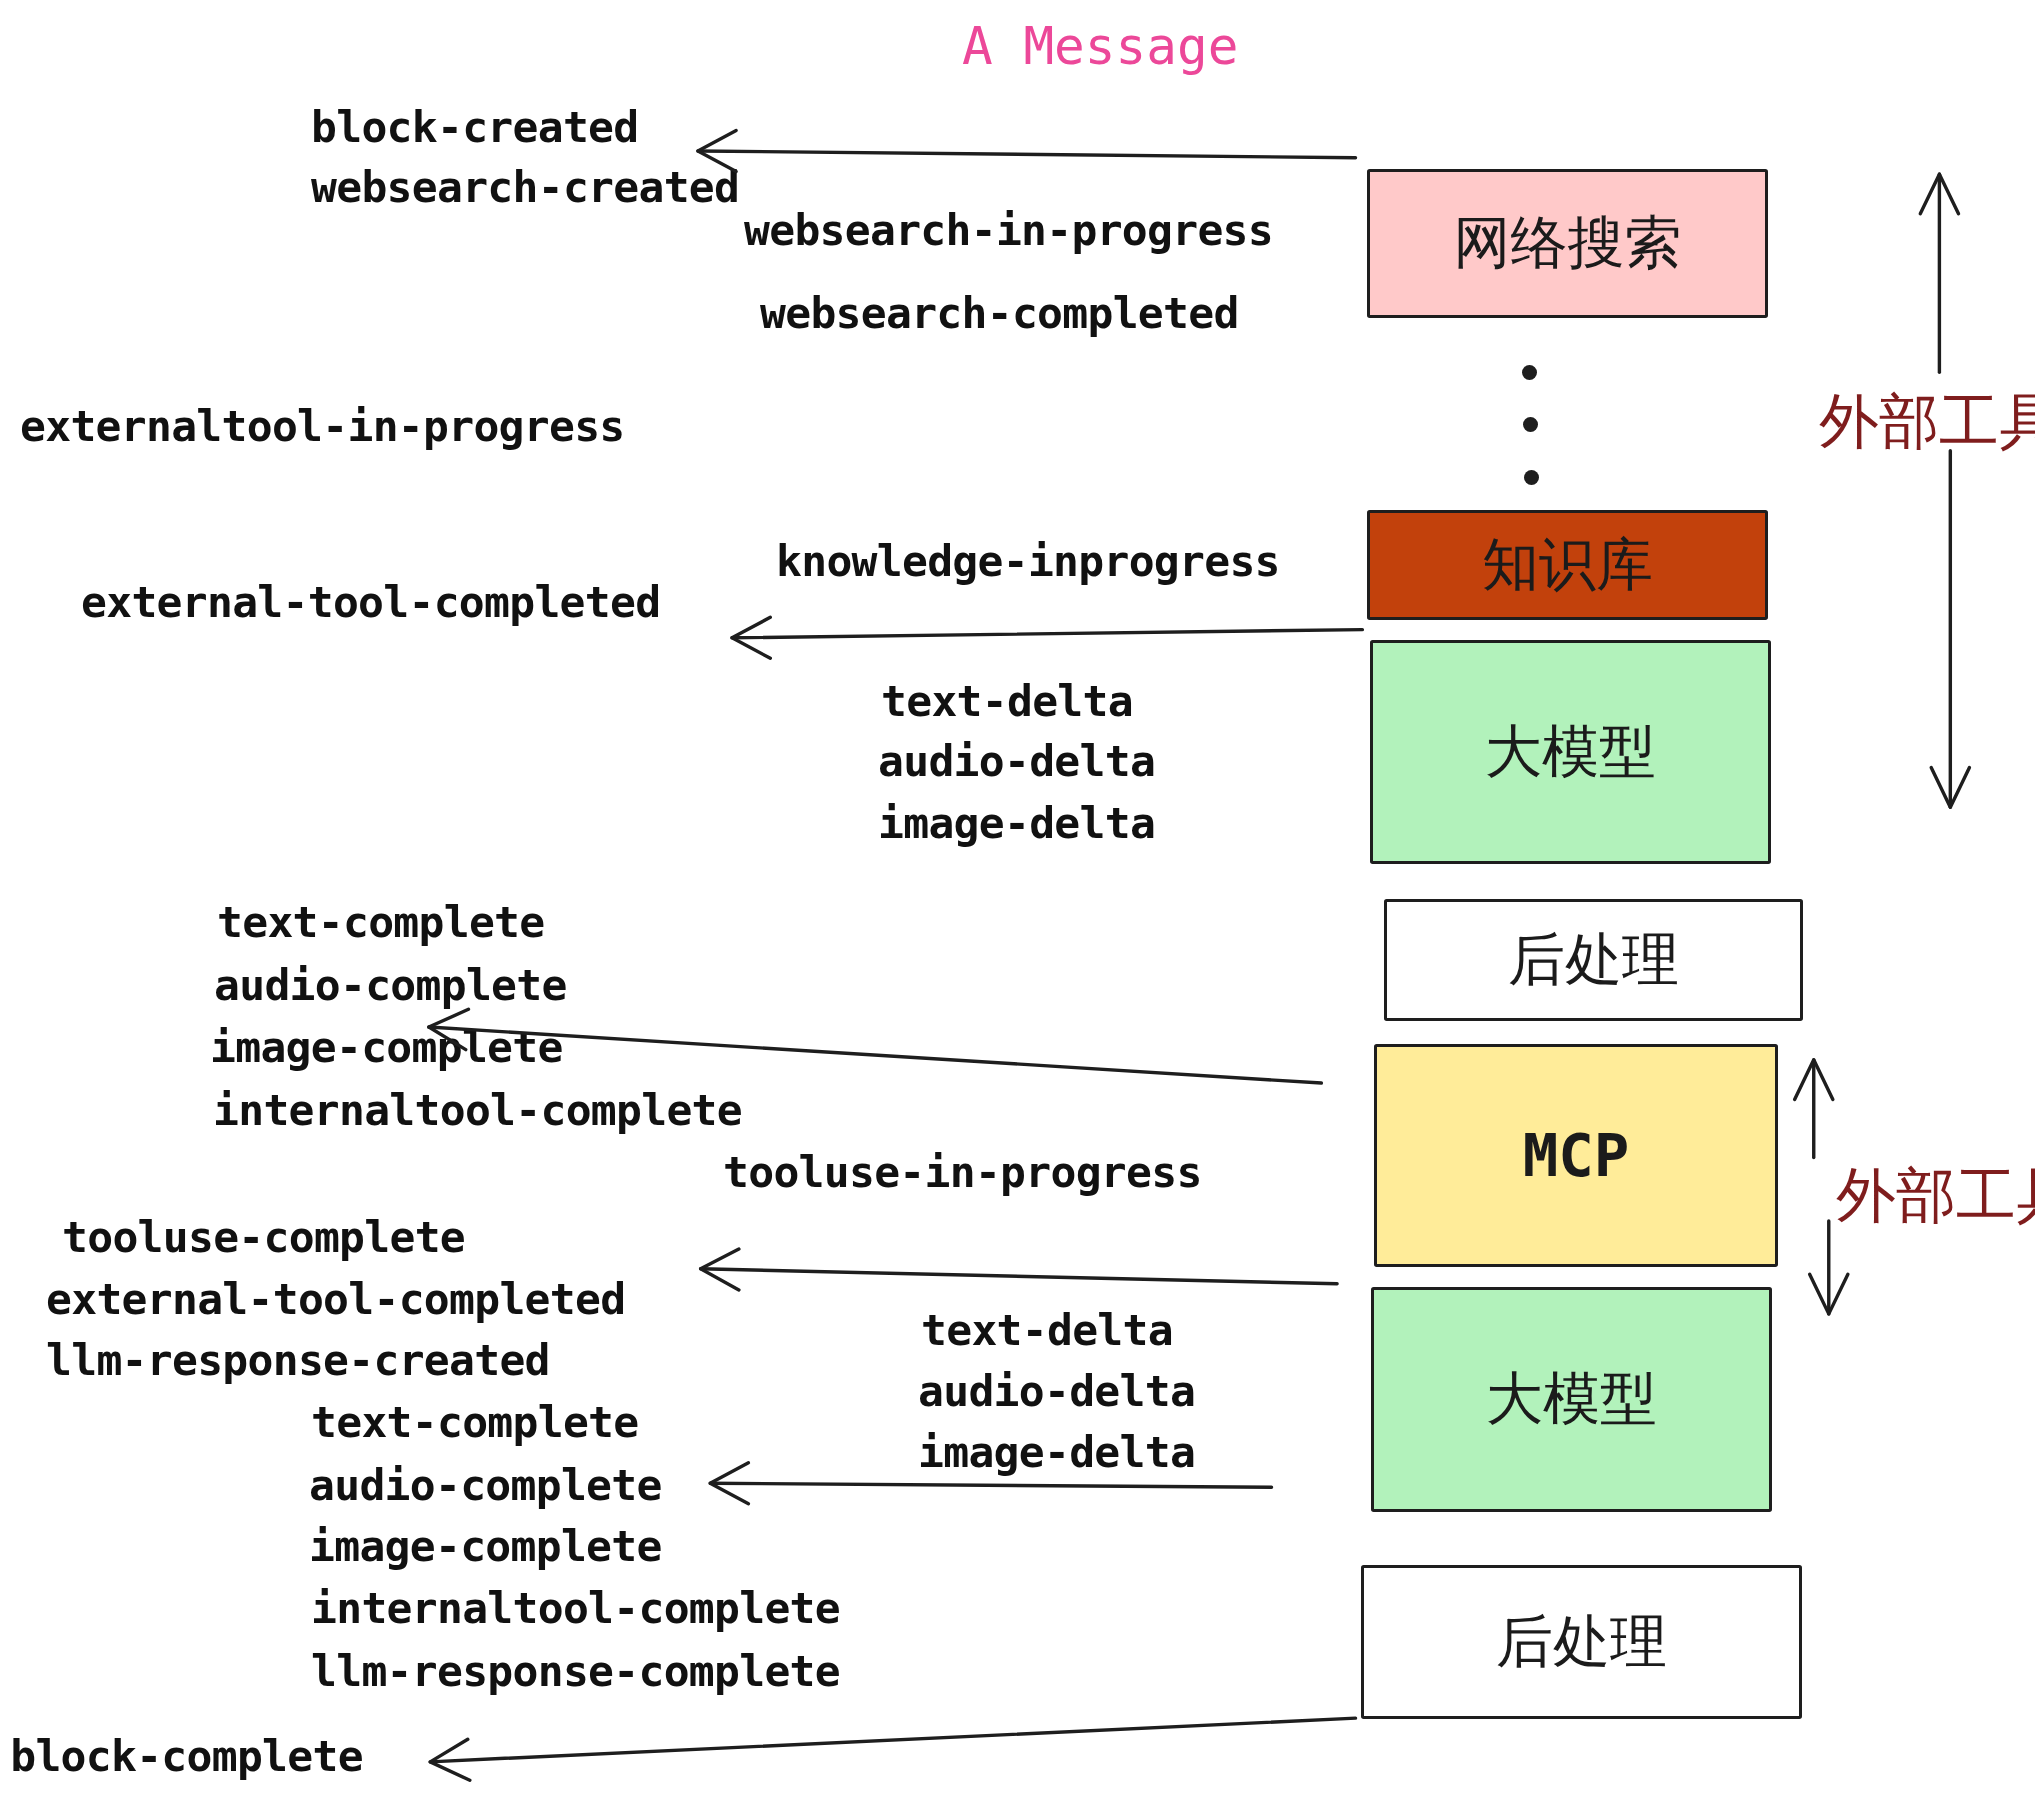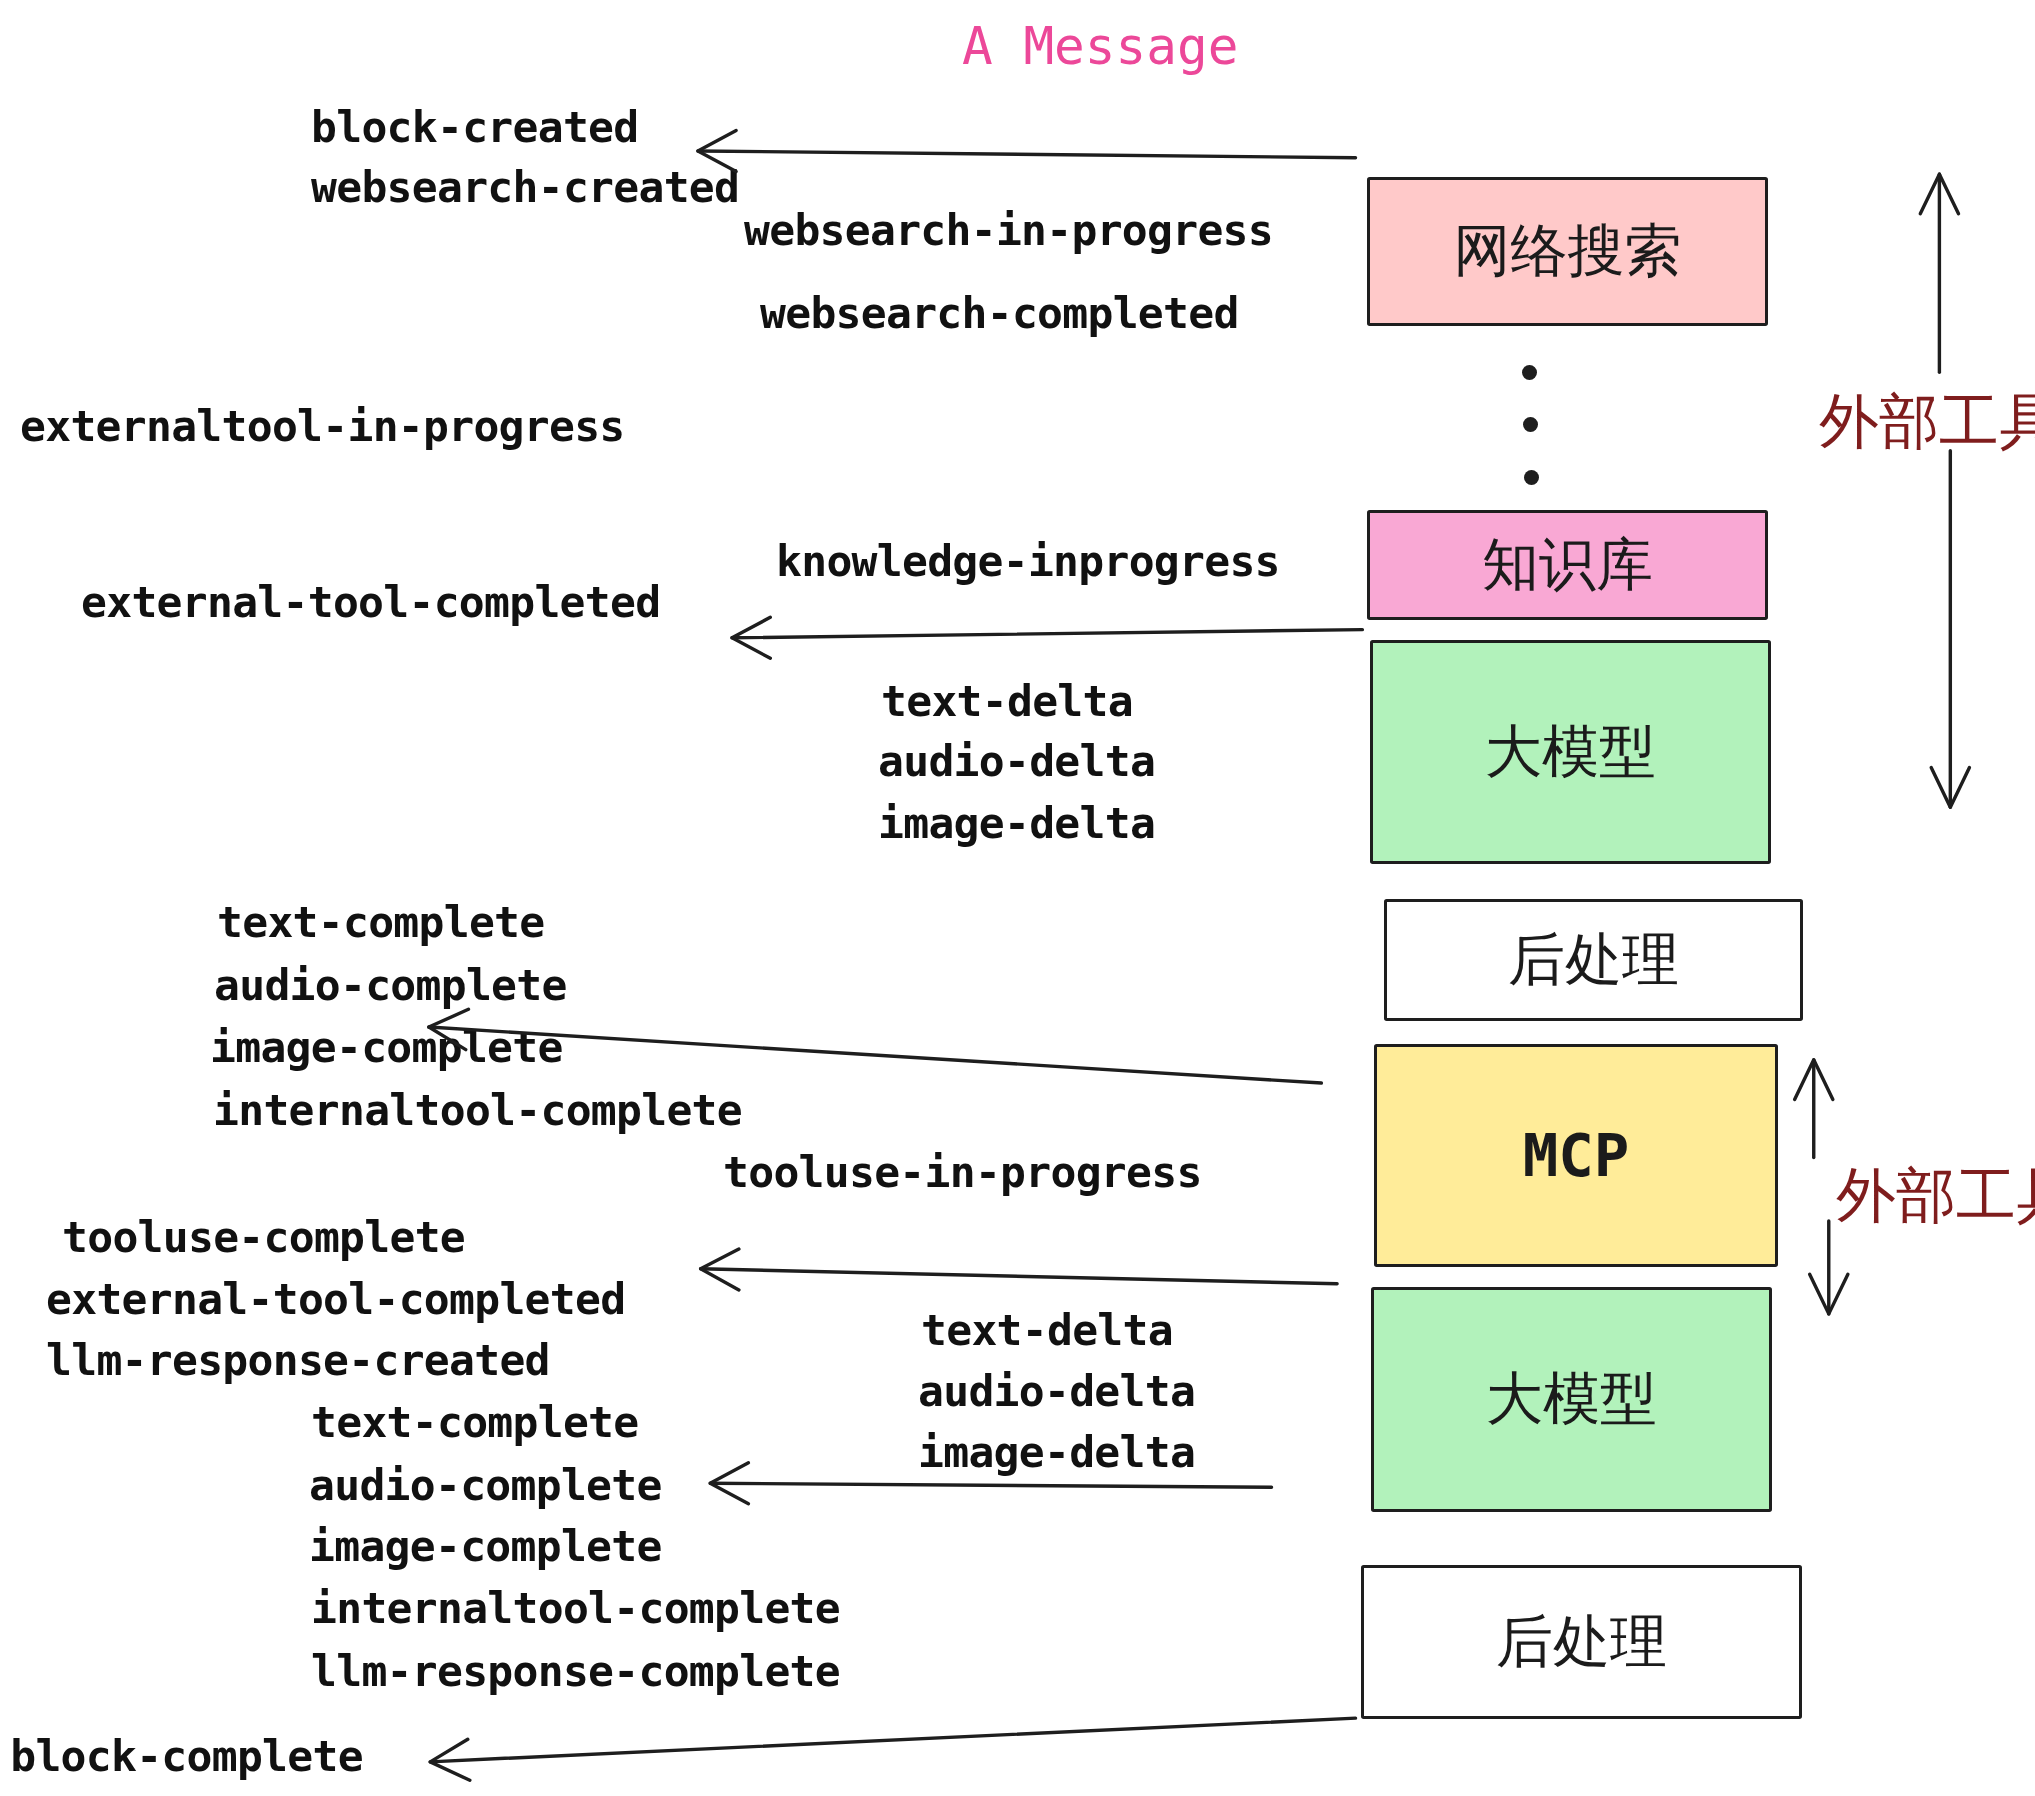--- a/index.html
+++ b/index.html
@@ -86,29 +86,29 @@
   <div class="evt" style="left:311px;top:1397px">text-complete</div>
   <div class="evt" style="left:309px;top:1460px">audio-complete</div>
   <div class="evt" style="left:309px;top:1521px">image-complete</div>
   <div class="evt" style="left:311px;top:1583px">internaltool-complete</div>
   <div class="evt" style="left:311px;top:1646px">llm-response-complete</div>
   <div class="evt" style="left:10.2px;top:1731px">block-complete</div>
   <div class="evt" style="left:921px;top:1305px">text-delta</div>
   <div class="evt" style="left:918px;top:1366px">audio-delta</div>
   <div class="evt" style="left:918px;top:1427px">image-delta</div>
 
-  <div class="box" style="left: 1367px; top: 177px; width: 401px; height: 149px; background: rgb(255, 201, 201);">
+  <div class="box" style="left: 1367px; top: 169px; width: 401px; height: 149px; background: rgb(255, 201, 201);">
     <span class="lbl">网络搜索</span>
   </div>
 
   <div class="dot" style="left:1522px;top:365px"></div>
   <div class="dot" style="left:1523px;top:417px"></div>
   <div class="dot" style="left:1524px;top:470px"></div>
 
-  <div class="box" style="left: 1367px; top: 510px; width: 401px; height: 110px; background: #f9a8d4;">
+  <div class="box" style="left: 1367px; top: 510px; width: 401px; height: 110px; background: #c2410c;">
     <span class="lbl">知识库</span>
   </div>
 
   <div class="box" style="left: 1370px; top: 640px; width: 401px; height: 224px; background: rgb(178, 242, 187);">
     <span class="lbl">大模型</span>
   </div>
 
   <div class="box" style="left: 1384px; top: 899px; width: 419px; height: 122px; background: rgb(255, 255, 255);">
     <span class="lbl">后处理</span>
   </div>

